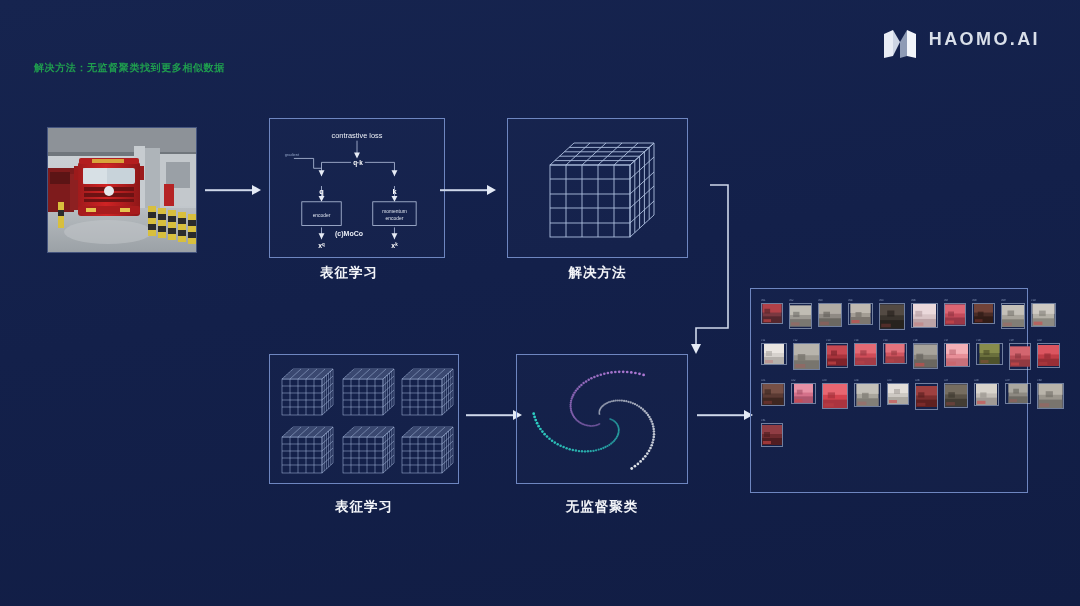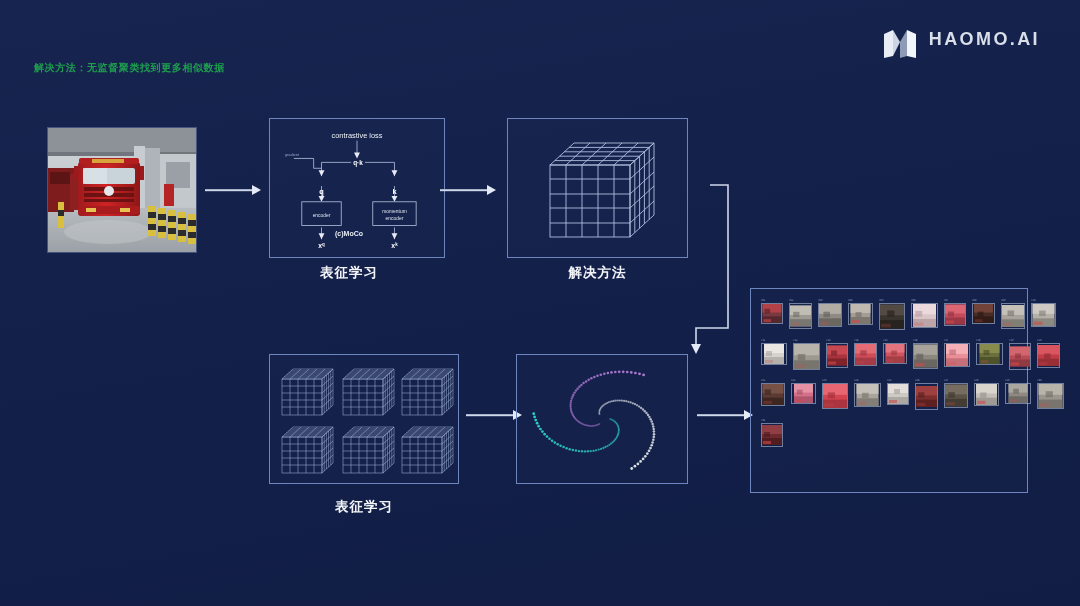--- a/index.html
+++ b/index.html
@@ -618,20 +618,21 @@
         <circle cx="132.0" cy="95.8" r="1.33" fill="#dfe3ea" opacity="0.92"></circle>
         <circle cx="130.3" cy="98.6" r="1.34" fill="#dfe3ea" opacity="0.93"></circle>
         <circle cx="128.3" cy="101.3" r="1.35" fill="#dfe3ea" opacity="0.94"></circle>
         <circle cx="126.1" cy="103.9" r="1.35" fill="#dfe3ea" opacity="0.95"></circle>
         <circle cx="123.6" cy="106.4" r="1.36" fill="#dfe3ea" opacity="0.96"></circle>
         <circle cx="120.9" cy="108.9" r="1.37" fill="#dfe3ea" opacity="0.97"></circle>
         <circle cx="117.9" cy="111.2" r="1.38" fill="#dfe3ea" opacity="0.98"></circle>
         <circle cx="114.7" cy="113.5" r="1.39" fill="#dfe3ea" opacity="0.99"></circle>
       </svg>
   </div>
+  <div class="panel-label" style="left:516px;top:498px;width:172px;">无监督聚类</div>
 
   <div class="arrow" style="left:697px;top:409px;width:56px;height:12px;">
     <span class="shaft" style="width:48px;"></span>
       <span class="head"></span>
   </div>
 
   <div class="panel" style="left:750px;top:288px;width:278px;height:205px;">
     <div class="thumbs" id="thumb-grid">
         <div class="thumb-row">
           <div class="thumb">

